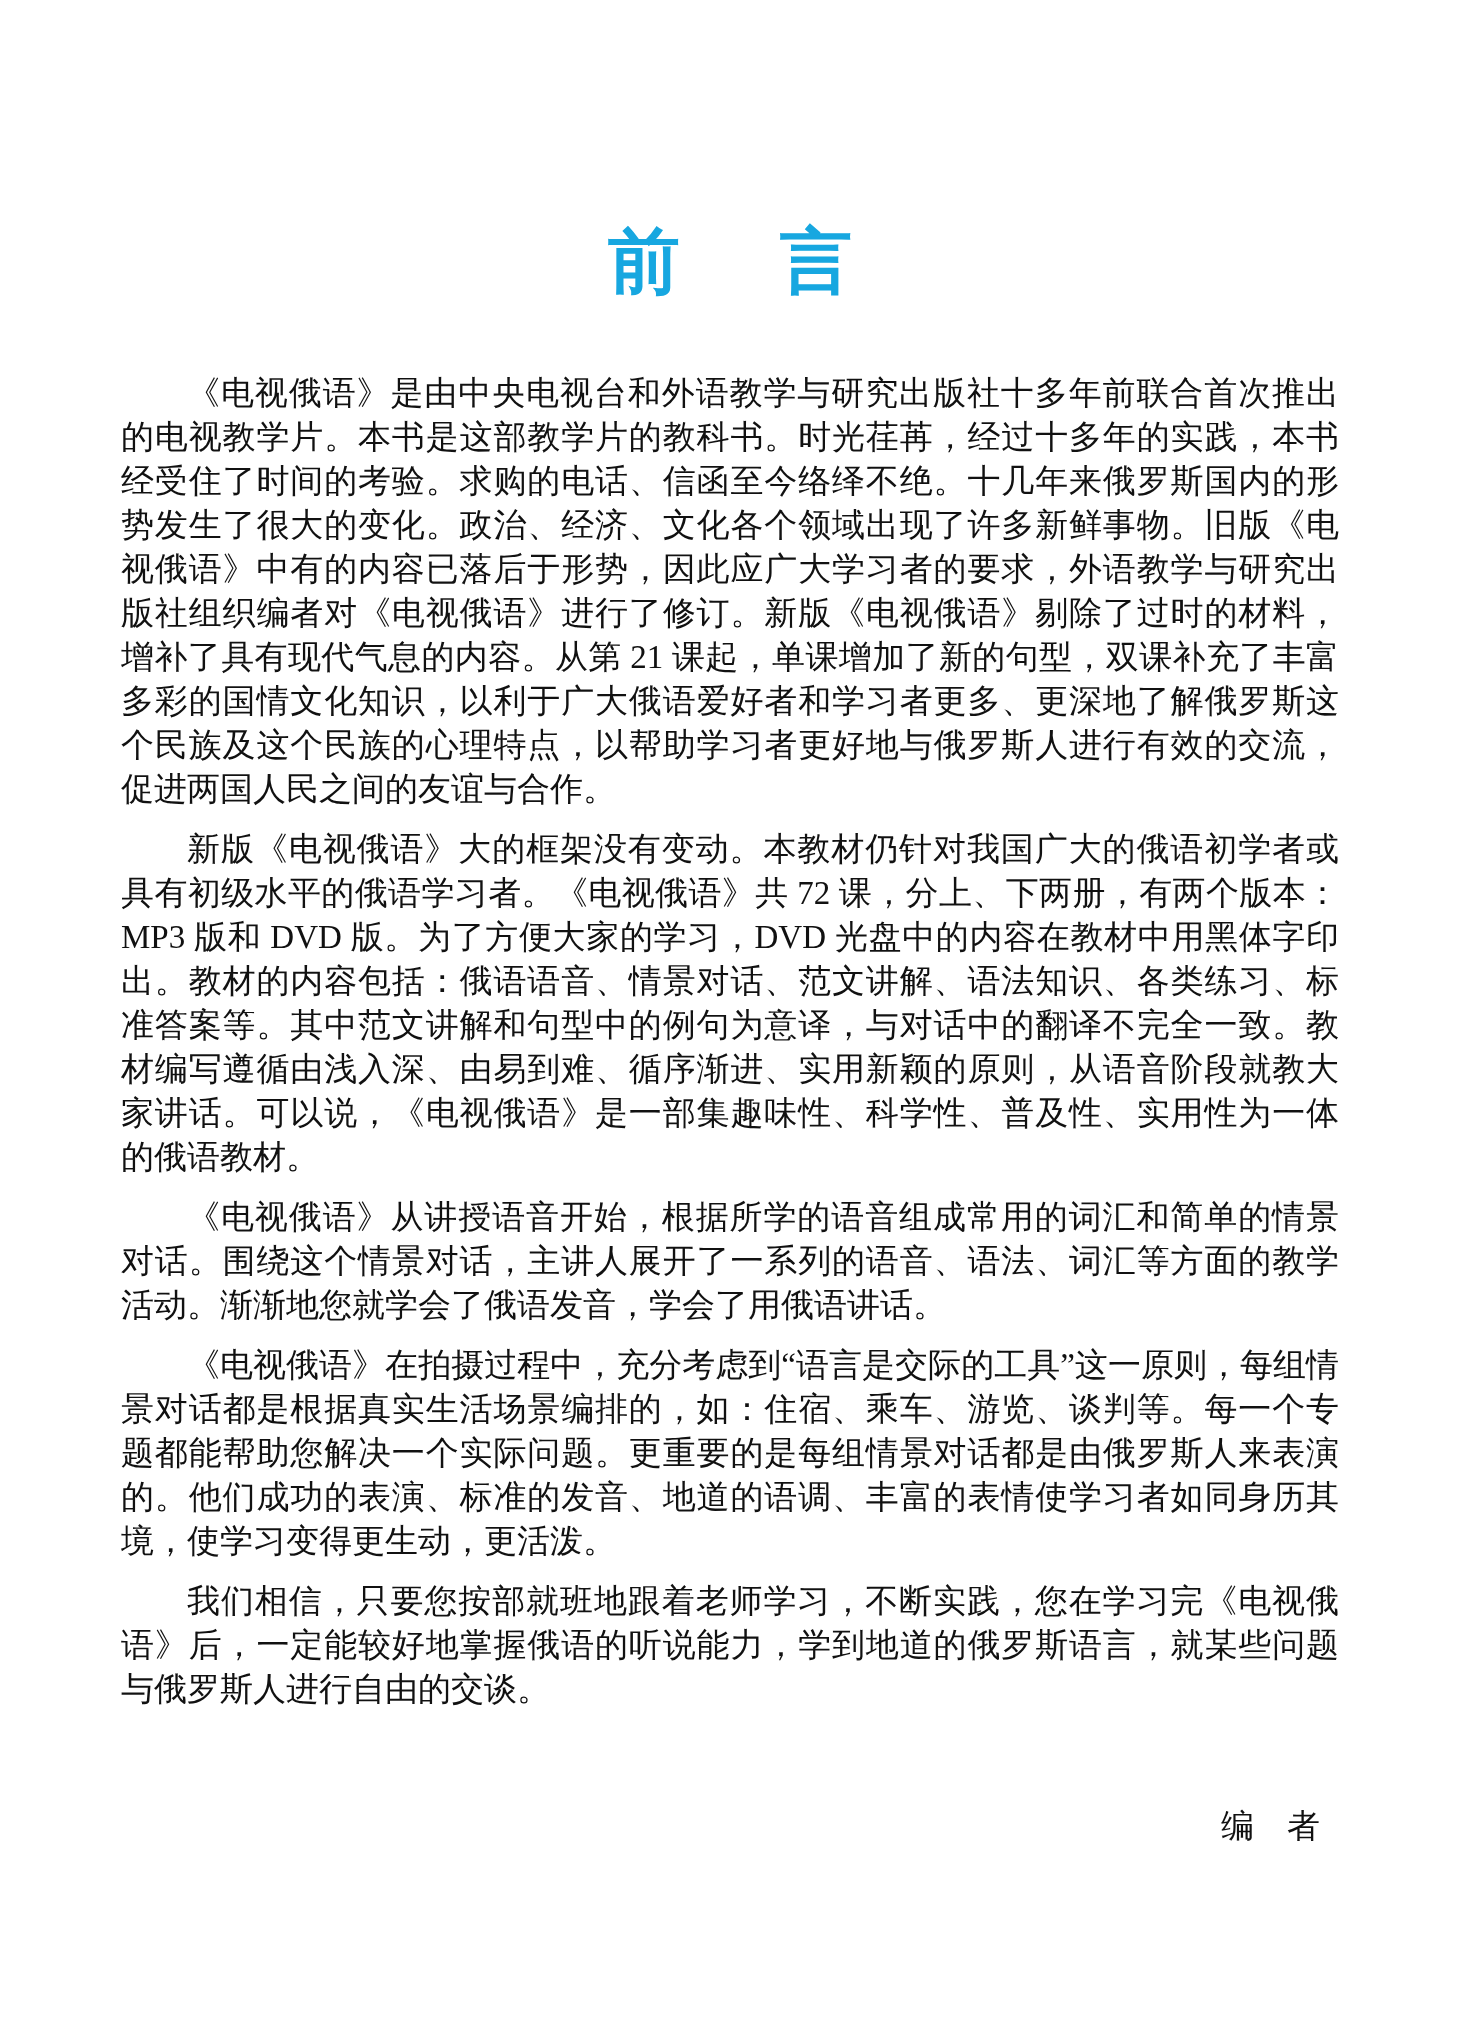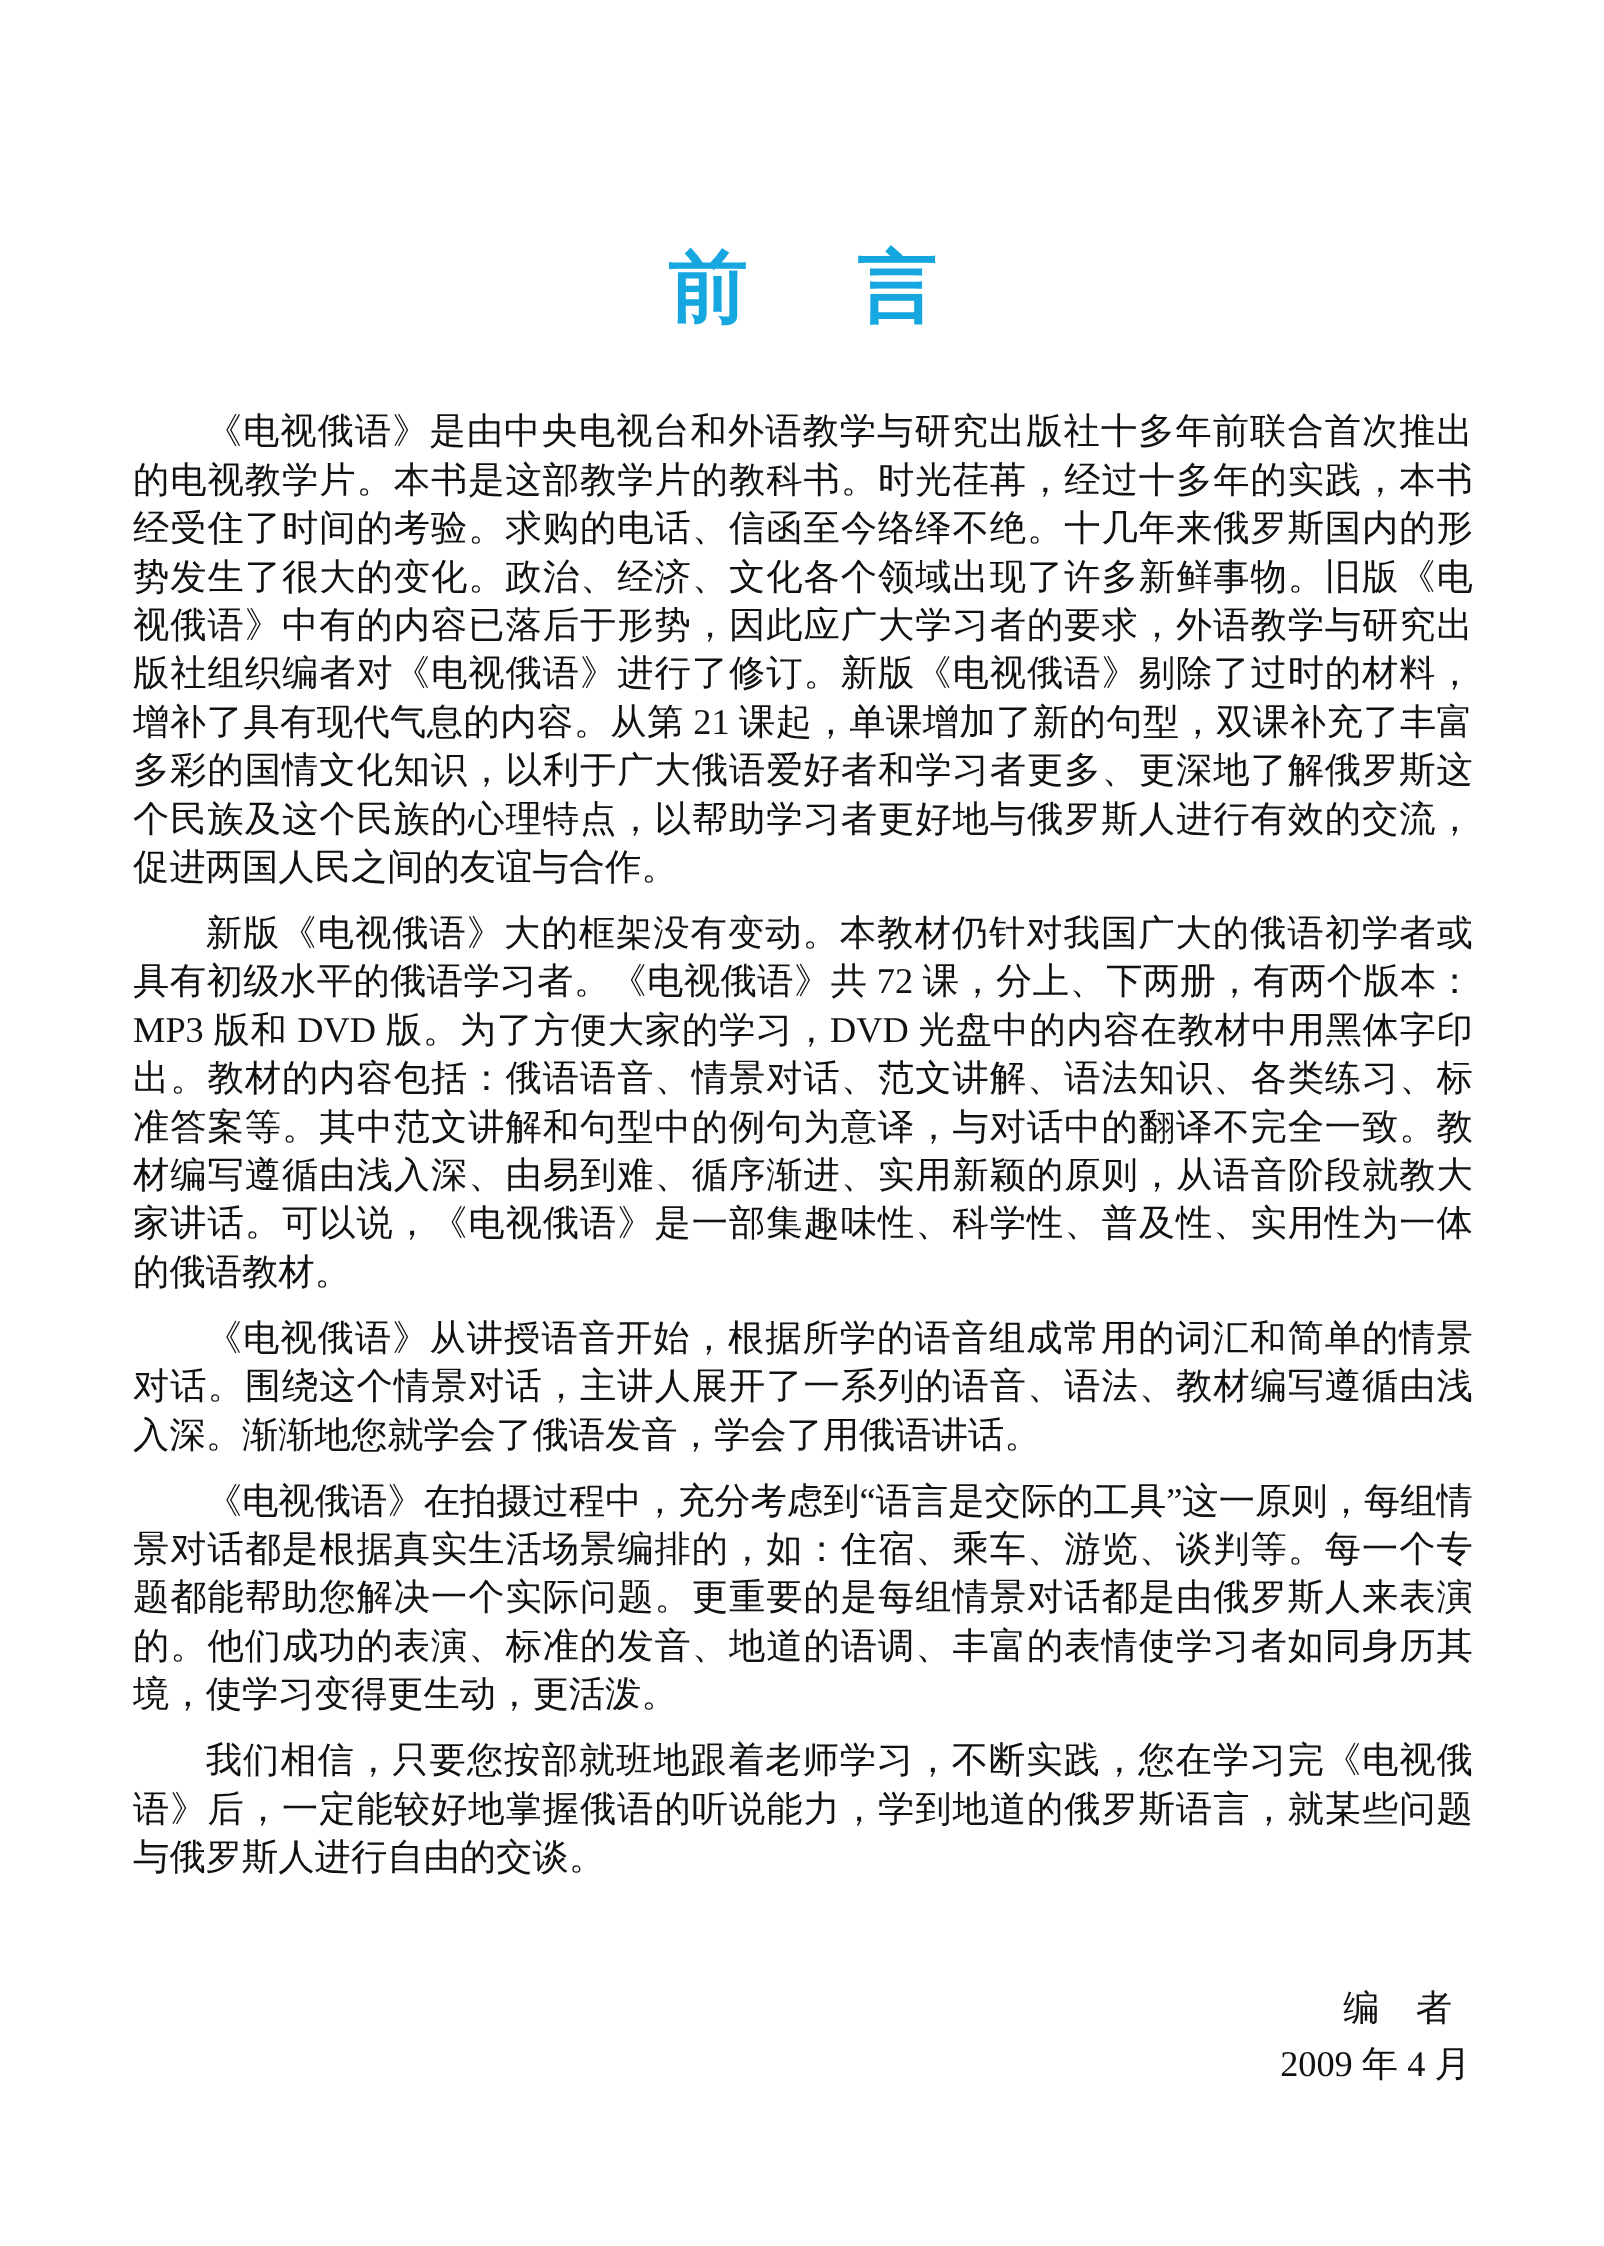--- a/index.html
+++ b/index.html
@@ -61,23 +61,22 @@
 <div class="page">
 
   <h1 class="title" style="color: rgb(23, 167, 224);">
     <span>前</span>
     <span>言</span>
   </h1>
 
   <div class="content">
     <p>《电视俄语》是由中央电视台和外语教学与研究出版社十多年前联合首次推出的电视教学片。本书是这部教学片的教科书。时光荏苒，经过十多年的实践，本书经受住了时间的考验。求购的电话、信函至今络绎不绝。十几年来俄罗斯国内的形势发生了很大的变化。政治、经济、文化各个领域出现了许多新鲜事物。旧版《电视俄语》中有的内容已落后于形势，因此应广大学习者的要求，外语教学与研究出版社组织编者对《电视俄语》进行了修订。新版《电视俄语》剔除了过时的材料，增补了具有现代气息的内容。从第 21 课起，单课增加了新的句型，双课补充了丰富多彩的国情文化知识，以利于广大俄语爱好者和学习者更多、更深地了解俄罗斯这个民族及这个民族的心理特点，以帮助学习者更好地与俄罗斯人进行有效的交流，促进两国人民之间的友谊与合作。</p>
     <p>新版《电视俄语》大的框架没有变动。本教材仍针对我国广大的俄语初学者或具有初级水平的俄语学习者。《电视俄语》共 72 课，分上、下两册，有两个版本：MP3 版和 DVD 版。为了方便大家的学习，DVD 光盘中的内容在教材中用黑体字印出。教材的内容包括：俄语语音、情景对话、范文讲解、语法知识、各类练习、标准答案等。其中范文讲解和句型中的例句为意译，与对话中的翻译不完全一致。教材编写遵循由浅入深、由易到难、循序渐进、实用新颖的原则，从语音阶段就教大家讲话。可以说，《电视俄语》是一部集趣味性、科学性、普及性、实用性为一体的俄语教材。</p>
-    <p>《电视俄语》从讲授语音开始，根据所学的语音组成常用的词汇和简单的情景对话。围绕这个情景对话，主讲人展开了一系列的语音、语法、教材编写遵循由浅入深。渐渐地您就学会了俄语发音，学会了用俄语讲话。</p>
+    <p>《电视俄语》从讲授语音开始，根据所学的语音组成常用的词汇和简单的情景对话。围绕这个情景对话，主讲人展开了一系列的语音、语法、词汇等方面的教学活动。渐渐地您就学会了俄语发音，学会了用俄语讲话。</p>
     <p>《电视俄语》在拍摄过程中，充分考虑到“语言是交际的工具”这一原则，每组情景对话都是根据真实生活场景编排的，如：住宿、乘车、游览、谈判等。每一个专题都能帮助您解决一个实际问题。更重要的是每组情景对话都是由俄罗斯人来表演的。他们成功的表演、标准的发音、地道的语调、丰富的表情使学习者如同身历其境，使学习变得更生动，更活泼。</p>
     <p>我们相信，只要您按部就班地跟着老师学习，不断实践，您在学习完《电视俄语》后，一定能较好地掌握俄语的听说能力，学到地道的俄罗斯语言，就某些问题与俄罗斯人进行自由的交谈。</p>
   </div>
 
   <div class="signature">
     <div class="sig-author">编　者</div>
-    <div class="sig-date">2009 年 4 月</div>
   </div>
 
 </div>
 
 </body></html>

